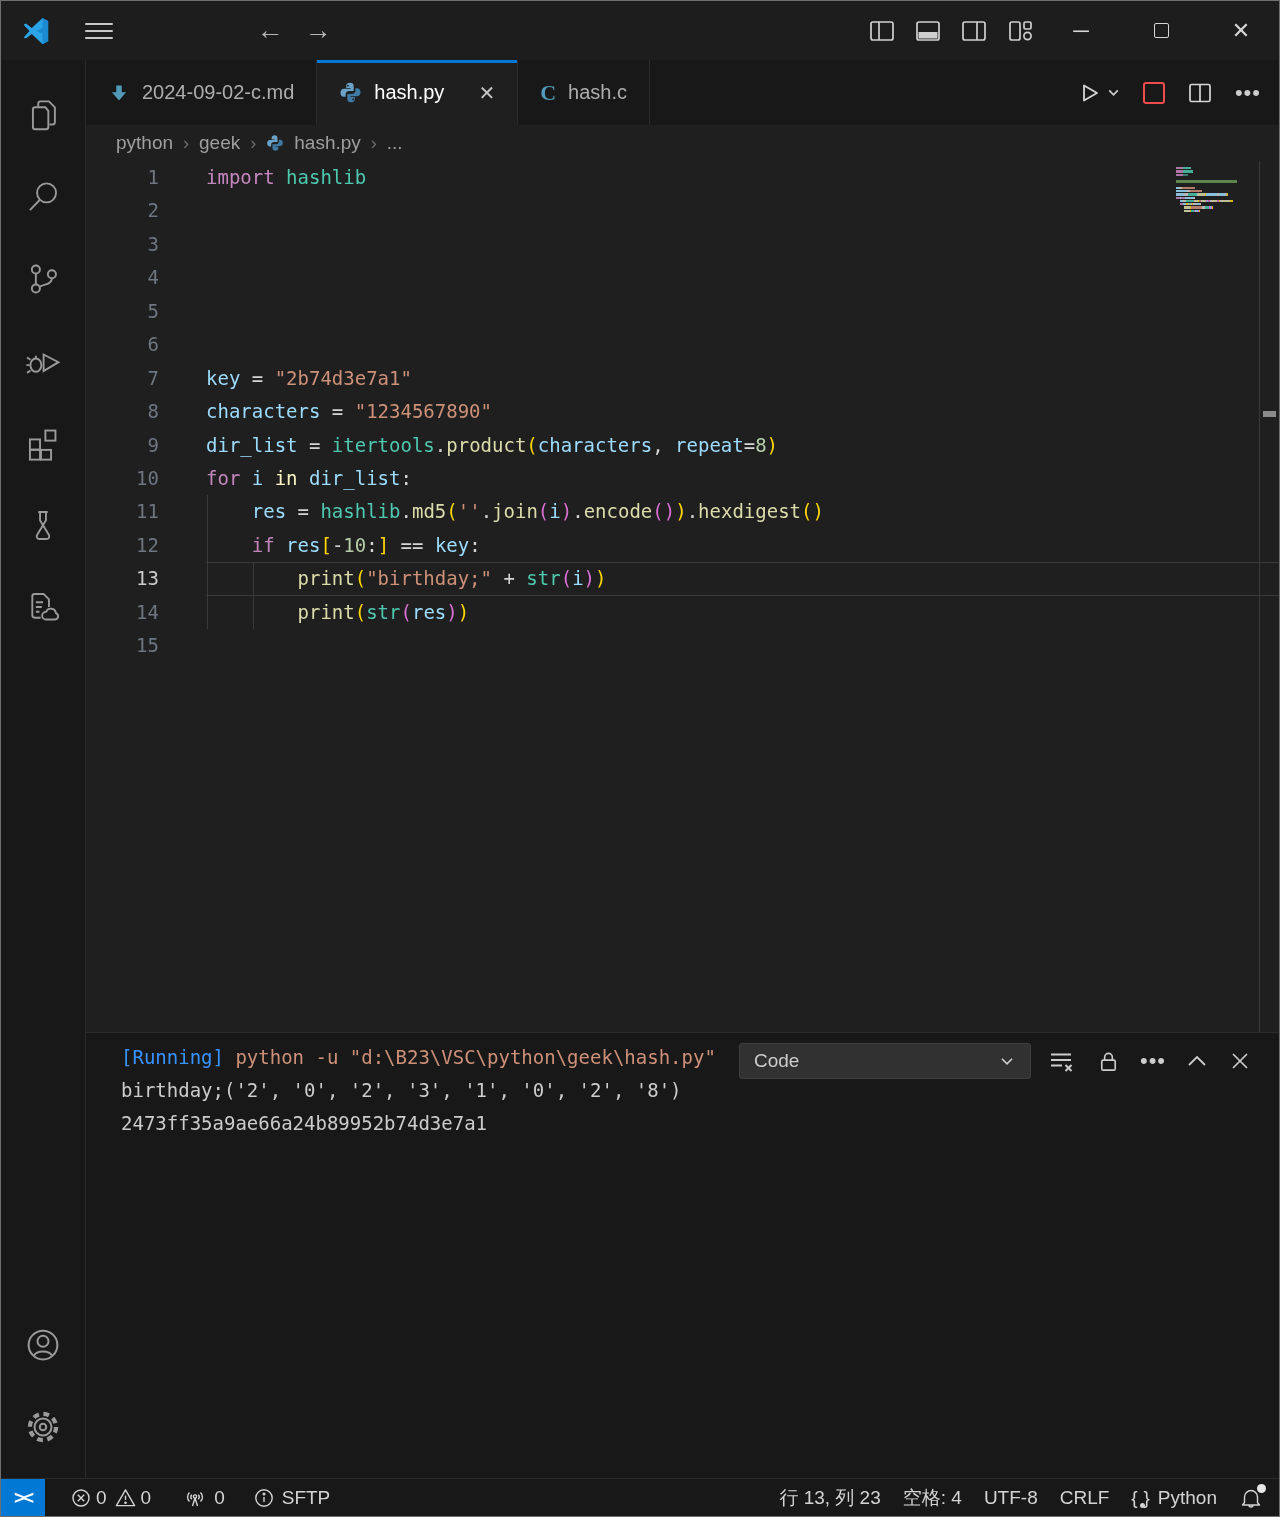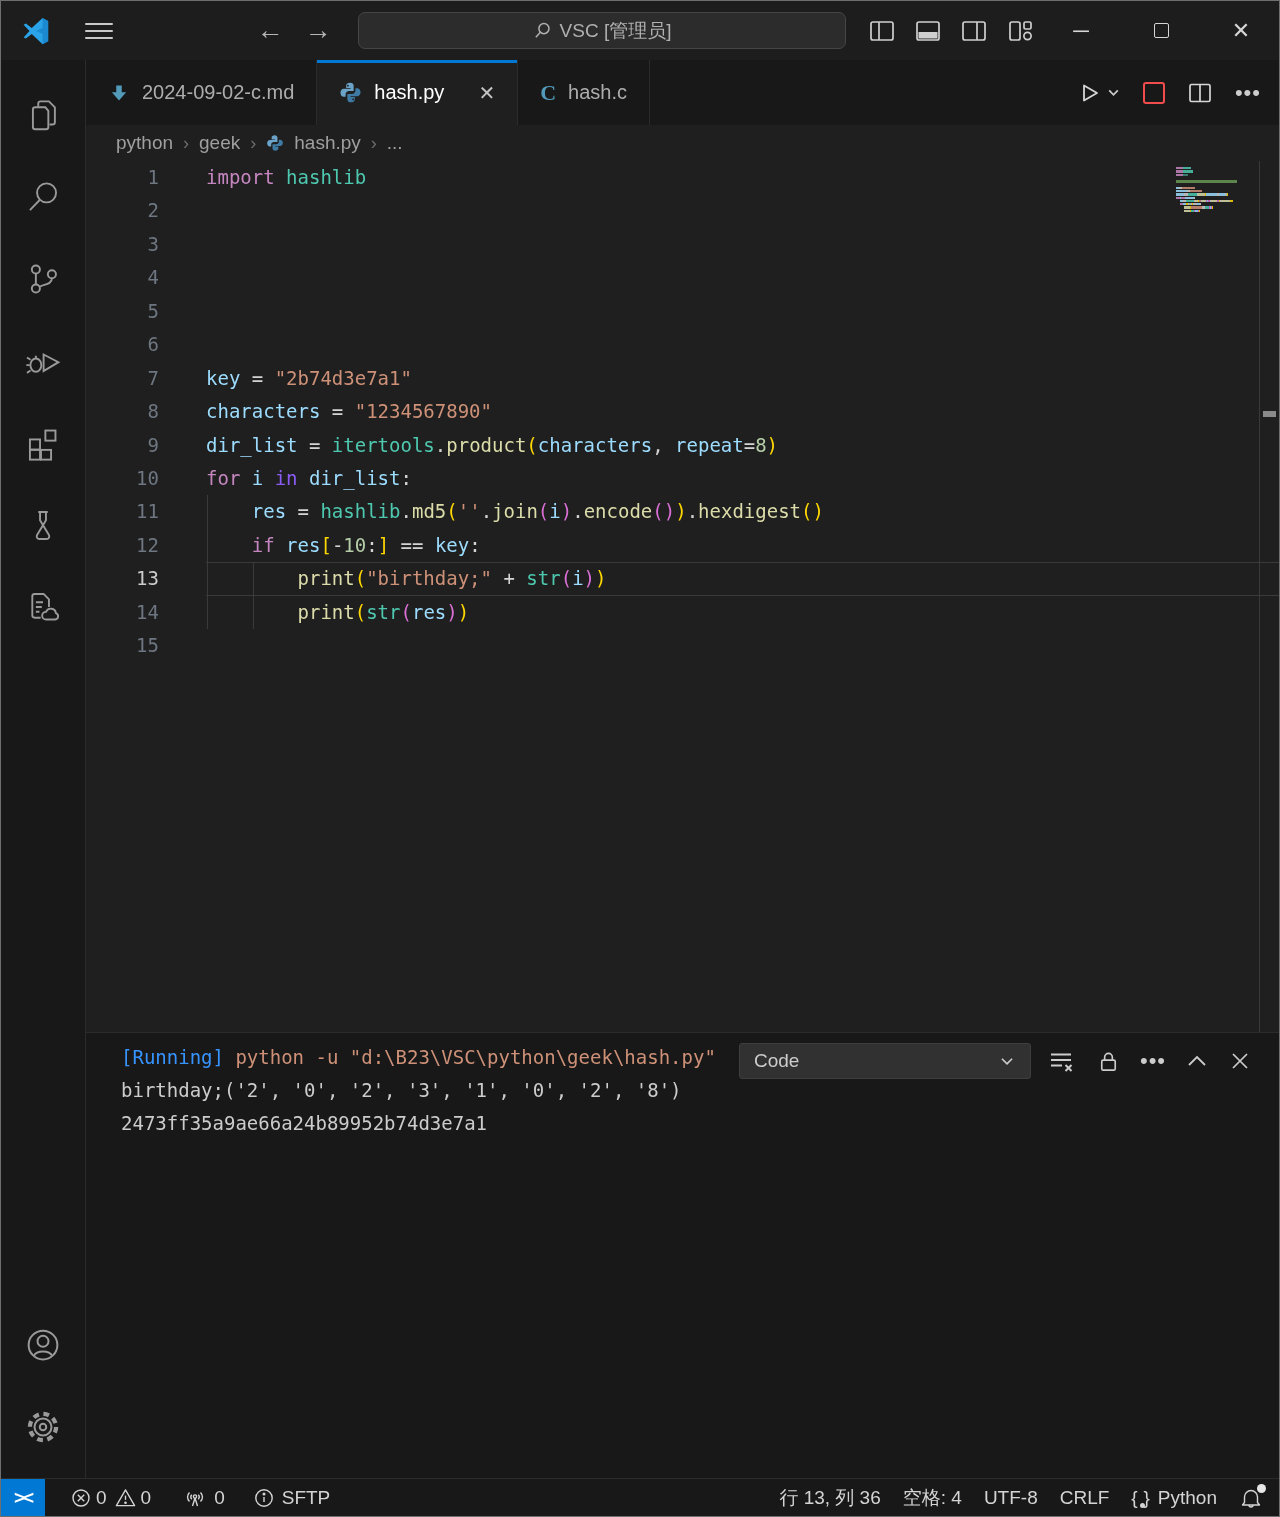--- a/index.html
+++ b/index.html
@@ -114,27 +114,20 @@
     </div>
     <div class="tb-abs burger">
       <div>
           <div class="bl"></div>
           <div class="bl"></div>
           <div class="bl"></div>
         </div>
     </div>
     <div class="tb-abs nav-arrow" style="left:252px;">←</div>
     <div class="tb-abs nav-arrow" style="left:300px;">→</div>
-    <div class="tb-abs cmd-center">
-      <svg width="19" height="19" viewBox="0 0 20 20">
-          <circle cx="11.5" cy="8" r="5.3" stroke="#b0b0b0" fill="none" stroke-width="1.6"></circle>
-          <path d="M7.5 12.2 L3 17" stroke="#b0b0b0" stroke-width="1.6"></path>
-        </svg>
-      <span>VSC [管理员]</span>
-    </div>
     <div class="tb-abs tb-icon" style="left:858px;">
       <svg width="26" height="26" viewBox="0 0 26 26">
           <rect x="2" y="4" width="22" height="18" rx="2" stroke="#cfcfcf" fill="none" stroke-width="1.7"></rect>
           <line x1="10" y1="4" x2="10" y2="22" stroke="#cfcfcf" stroke-width="1.7"></line>
         </svg>
     </div>
     <div class="tb-abs tb-icon" style="left:904px;">
       <svg width="26" height="26" viewBox="0 0 26 26">
           <rect x="2" y="4" width="22" height="18" rx="2" stroke="#cfcfcf" fill="none" stroke-width="1.7"></rect>
           <rect x="3.5" y="14" width="19" height="6.5" fill="#cfcfcf"></rect>
@@ -292,21 +285,21 @@
         <div id="code-lines">
             <div class="code-row"><div class="gutter">1</div><div class="code-text"><span style="color: rgb(197, 134, 192);">import </span><span style="color: rgb(78, 201, 176);">hashlib</span></div></div>
             <div class="code-row"><div class="gutter">2</div></div>
             <div class="code-row"><div class="gutter">3</div></div>
             <div class="code-row"><div class="gutter">4</div><div class="code-text">&nbsp;</div></div>
             <div class="code-row"><div class="gutter">5</div></div>
             <div class="code-row"><div class="gutter">6</div><div class="code-text">&nbsp;</div></div>
             <div class="code-row"><div class="gutter">7</div><div class="code-text"><span style="color: rgb(156, 220, 254);">key</span><span style="color: rgb(212, 212, 212);"> = </span><span style="color: rgb(206, 145, 120);">"2b74d3e7a1"</span></div></div>
             <div class="code-row"><div class="gutter">8</div><div class="code-text"><span style="color: rgb(156, 220, 254);">characters</span><span style="color: rgb(212, 212, 212);"> = </span><span style="color: rgb(206, 145, 120);">"1234567890"</span></div></div>
             <div class="code-row"><div class="gutter">9</div><div class="code-text"><span style="color: rgb(156, 220, 254);">dir_list</span><span style="color: rgb(212, 212, 212);"> = </span><span style="color: rgb(78, 201, 176);">itertools</span><span style="color: rgb(212, 212, 212);">.</span><span style="color: rgb(220, 220, 170);">product</span><span style="color: rgb(255, 215, 0);">(</span><span style="color: rgb(156, 220, 254);">characters</span><span style="color: rgb(212, 212, 212);">, </span><span style="color: rgb(156, 220, 254);">repeat</span><span style="color: rgb(212, 212, 212);">=</span><span style="color: rgb(181, 206, 168);">8</span><span style="color: rgb(255, 215, 0);">)</span></div></div>
-            <div class="code-row"><div class="gutter">10</div><div class="code-text"><span style="color: rgb(197, 134, 192);">for </span><span style="color: rgb(156, 220, 254);">i</span><span style="color: #8b5cf6;"> in </span><span style="color: rgb(156, 220, 254);">dir_list</span><span style="color: rgb(212, 212, 212);">:</span></div></div>
+            <div class="code-row"><div class="gutter">10</div><div class="code-text"><span style="color: rgb(197, 134, 192);">for </span><span style="color: rgb(156, 220, 254);">i</span><span style="color: #fef9c3;"> in </span><span style="color: rgb(156, 220, 254);">dir_list</span><span style="color: rgb(212, 212, 212);">:</span></div></div>
             <div class="code-row"><div class="gutter">11</div><div class="code-text"><span style="color: rgb(31, 31, 31);">    </span><span style="color: rgb(156, 220, 254);">res</span><span style="color: rgb(212, 212, 212);"> = </span><span style="color: rgb(78, 201, 176);">hashlib</span><span style="color: rgb(212, 212, 212);">.</span><span style="color: rgb(220, 220, 170);">md5</span><span style="color: rgb(255, 215, 0);">(</span><span style="color: rgb(206, 145, 120);">''</span><span style="color: rgb(212, 212, 212);">.</span><span style="color: rgb(220, 220, 170);">join</span><span style="color: rgb(218, 112, 214);">(</span><span style="color: rgb(156, 220, 254);">i</span><span style="color: rgb(218, 112, 214);">)</span><span style="color: rgb(212, 212, 212);">.</span><span style="color: rgb(220, 220, 170);">encode</span><span style="color: rgb(218, 112, 214);">(</span><span style="color: rgb(218, 112, 214);">)</span><span style="color: rgb(255, 215, 0);">)</span><span style="color: rgb(212, 212, 212);">.</span><span style="color: rgb(220, 220, 170);">hexdigest</span><span style="color: rgb(255, 215, 0);">(</span><span style="color: rgb(255, 215, 0);">)</span></div></div>
             <div class="code-row"><div class="gutter">12</div><div class="code-text"><span style="color: rgb(31, 31, 31);">    </span><span style="color: rgb(197, 134, 192);">if </span><span style="color: rgb(156, 220, 254);">res</span><span style="color: rgb(255, 215, 0);">[</span><span style="color: rgb(212, 212, 212);">-</span><span style="color: rgb(181, 206, 168);">10</span><span style="color: rgb(212, 212, 212);">:</span><span style="color: rgb(255, 215, 0);">]</span><span style="color: rgb(212, 212, 212);"> == </span><span style="color: rgb(156, 220, 254);">key</span><span style="color: rgb(212, 212, 212);">:</span></div></div>
             <div class="code-row current"><div class="gutter">13</div><div class="code-text"><span style="color: rgb(31, 31, 31);">        </span><span style="color: rgb(220, 220, 170);">print</span><span style="color: rgb(255, 215, 0);">(</span><span style="color: rgb(206, 145, 120);">"birthday;"</span><span style="color: rgb(212, 212, 212);"> + </span><span style="color: rgb(78, 201, 176);">str</span><span style="color: rgb(218, 112, 214);">(</span><span style="color: rgb(156, 220, 254);">i</span><span style="color: rgb(218, 112, 214);">)</span><span style="color: rgb(255, 215, 0);">)</span></div></div>
             <div class="code-row"><div class="gutter">14</div><div class="code-text"><span style="color: rgb(31, 31, 31);">        </span><span style="color: rgb(220, 220, 170);">print</span><span style="color: rgb(255, 215, 0);">(</span><span style="color: rgb(78, 201, 176);">str</span><span style="color: rgb(218, 112, 214);">(</span><span style="color: rgb(156, 220, 254);">res</span><span style="color: rgb(218, 112, 214);">)</span><span style="color: rgb(255, 215, 0);">)</span></div></div>
             <div class="code-row"><div class="gutter">15</div><div class="code-text">&nbsp;</div></div>
           </div>
         <div class="indent-guide" style="left:121px; top:334px; height:134px;"></div>
         <div class="indent-guide" style="left:167px; top:401px; height:67px;"></div>
         <div class="minimap" id="minimap">
             <div class="mm-line">
@@ -493,21 +486,21 @@
     <div class="sb-item" style="margin-left:6px;">
       <svg width="22" height="22" viewBox="0 0 22 22">
           <circle cx="11" cy="11" r="8.2"></circle>
           <path d="M11 10 v5"></path>
           <circle cx="11" cy="7" r="0.8" fill="#d4d4d4"></circle>
         </svg>
       <span>SFTP</span>
     </div>
     <div class="sb-right">
       <div class="sb-item">
-          <span>行 13, 列 36</span>
+          <span>行 13, 列 23</span>
         </div>
       <div class="sb-item">
           <span>空格: 4</span>
         </div>
       <div class="sb-item">
           <span>UTF-8</span>
         </div>
       <div class="sb-item">
           <span>CRLF</span>
         </div>

